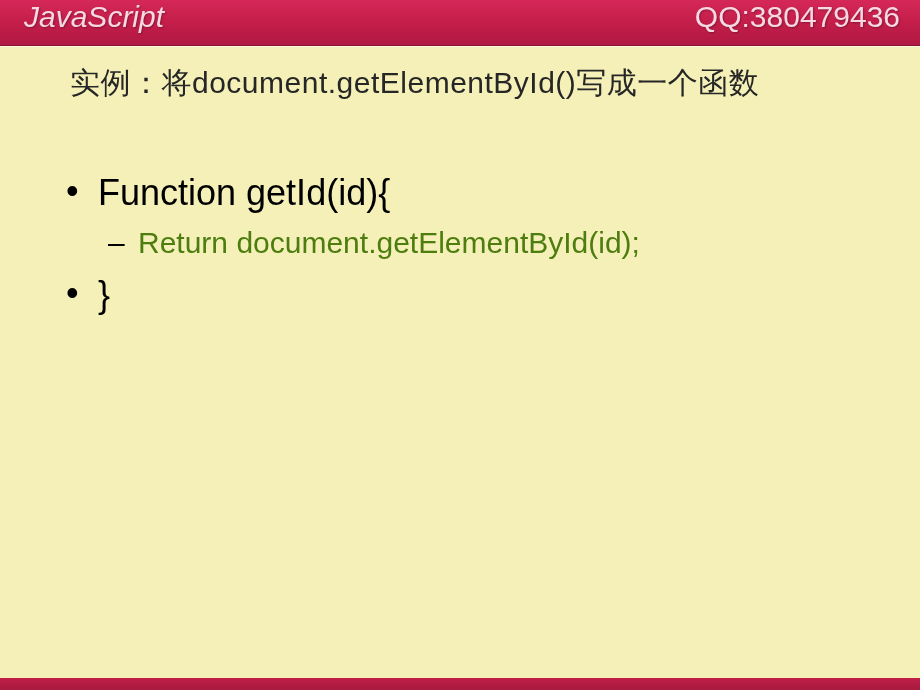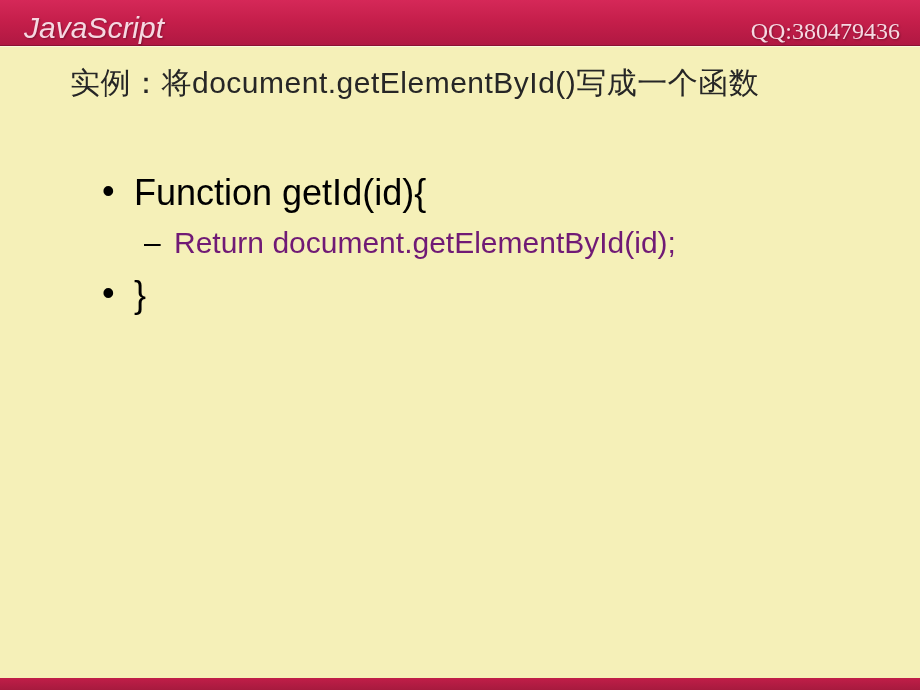--- a/index.html
+++ b/index.html
@@ -14,76 +14,75 @@
       font-family: Arial, "Microsoft YaHei", "SimSun", sans-serif;
       position: relative;
       overflow: hidden;
     }
     .header {
       width: 100%;
       height: 46px;
       background: linear-gradient(to bottom, #d52858 0%, #c41e4a 50%, #b01842 100%);
       display: flex;
       justify-content: space-between;
-      align-items: flex-end;
+      align-items: flex-start;
       padding: 0 20px 0 24px;
       border-bottom: 1px solid #8a1232;
     }
     .header-title {
       color: #f6d9e2;
       font-size: 30px;
       font-style: italic;
       font-weight: normal;
       text-shadow: 1px 1px 2px rgba(0,0,0,0.3);
       font-family: Arial, sans-serif;
     }
     .header-qq {
       color: #f6d9e2;
-      font-size: 24px;
+      font-size: 30px;
       font-weight: normal;
       text-shadow: 1px 1px 2px rgba(0,0,0,0.3);
-      font-family: Liberation Serif, serif;
+      font-family: Liberation Sans, sans-serif;
     }
     .content {
       padding: 16px 0 0 0;
       border-top: 1px solid rgba(255,255,255,0.5);
     }
     .slide-title {
       font-size: 30px;
       color: #262626;
       padding-left: 56px;
       font-family: "SimSun", "Microsoft YaHei", Arial, sans-serif;
       margin-bottom: 68px;
       letter-spacing: 0.5px;
       margin-left: 14px;
     }
     .bullet-list {
       list-style: none;
       padding-left: 60px;
-      margin-left: 36px;
     }
     .bullet-item-1 {
       font-size: 36px;
       color: #000;
       margin-bottom: 12px;
       position: relative;
       padding-left: 38px;
       font-family: Arial, sans-serif;
     }
     .bullet-item-1::before {
       content: "•";
       position: absolute;
       left: 6px;
       top: -2px;
       font-size: 36px;
       color: #000;
     }
     .bullet-item-2 {
       font-size: 30px;
-      color: #701a75;
+      color: #4d7c0f;
       margin-bottom: 14px;
       position: relative;
       padding-left: 78px;
       font-family: Arial, sans-serif;
     }
     .bullet-item-2::before {
       content: "–";
       position: absolute;
       left: 48px;
       top: 0;

